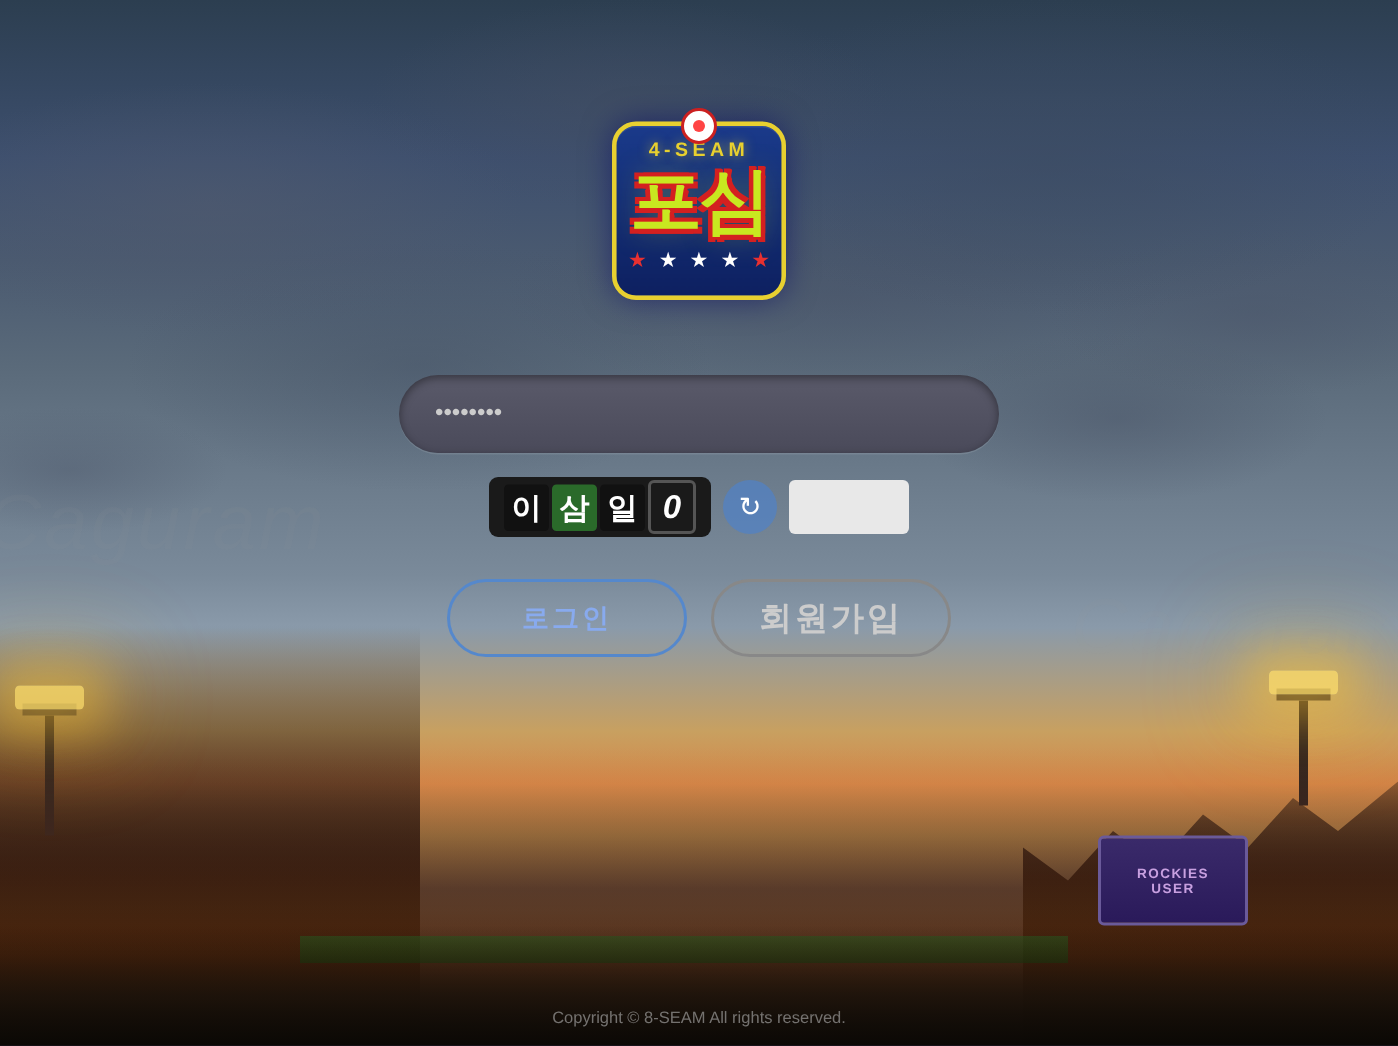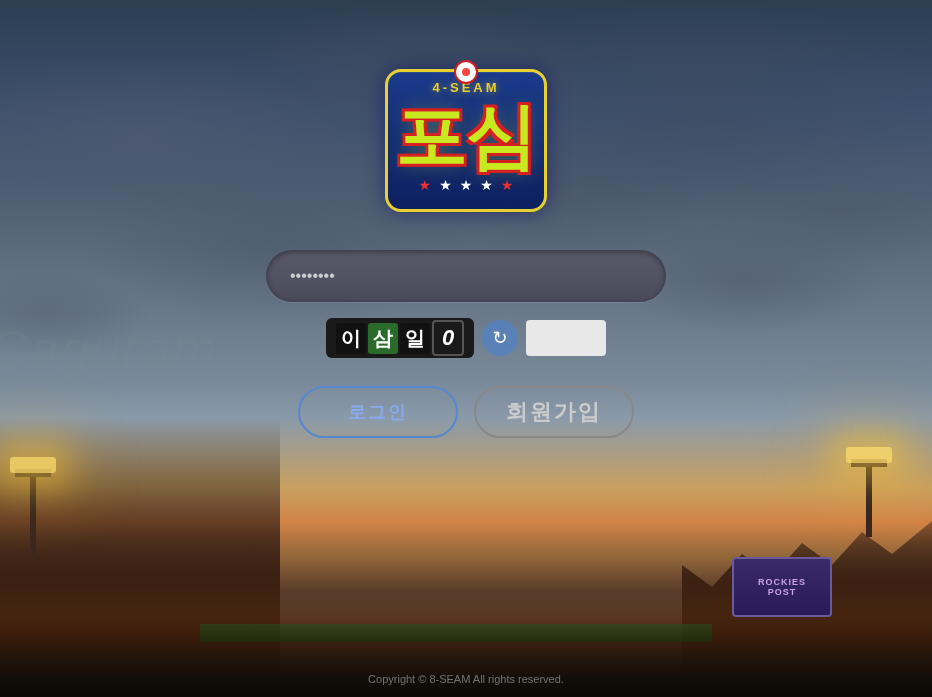--- a/index.html
+++ b/index.html
@@ -168,21 +168,21 @@
       font-size: 13px;
       font-weight: 700;
       color: #e8d030;
       letter-spacing: 3px;
       font-family: 'Arial Black', sans-serif;
       text-shadow: 0 0 8px rgba(232,208,48,0.6);
       margin-bottom: 4px;
     }
 
     .logo-main-text {
-      font-size: 72px;
+      font-size: 48px;
       font-weight: 900;
       color: #c8e820;
       font-family: 'Arial Black', Impact, sans-serif;
       line-height: 1;
       text-shadow:
         -3px -3px 0 #d42020,
         3px -3px 0 #d42020,
         -3px 3px 0 #d42020,
         3px 3px 0 #d42020,
         0 0 20px rgba(200,232,32,0.4);
@@ -494,21 +494,21 @@
 <div class="light-left"></div>
 <div class="light-right"></div>
 <div class="field-strip"></div>
 <div class="fence-bottom"></div>
 
 <div class="watermark-left">Caguram</div>
 <div class="watermark-right">Caguram</div>
 
 <div class="rockies-sign">
   <span class="rockies-text">ROCKIES</span>
-  <span class="rockies-text">POST</span>
+  <span class="rockies-text">USER</span>
 </div>
 
 <div class="main-content">
 
   <div class="logo-container">
     <div class="logo-badge">
       <div class="baseball-top"></div>
       <div class="logo-subtitle">4-SEAM</div>
       <div class="logo-main-text">포심</div>
       <div class="logo-stars">

